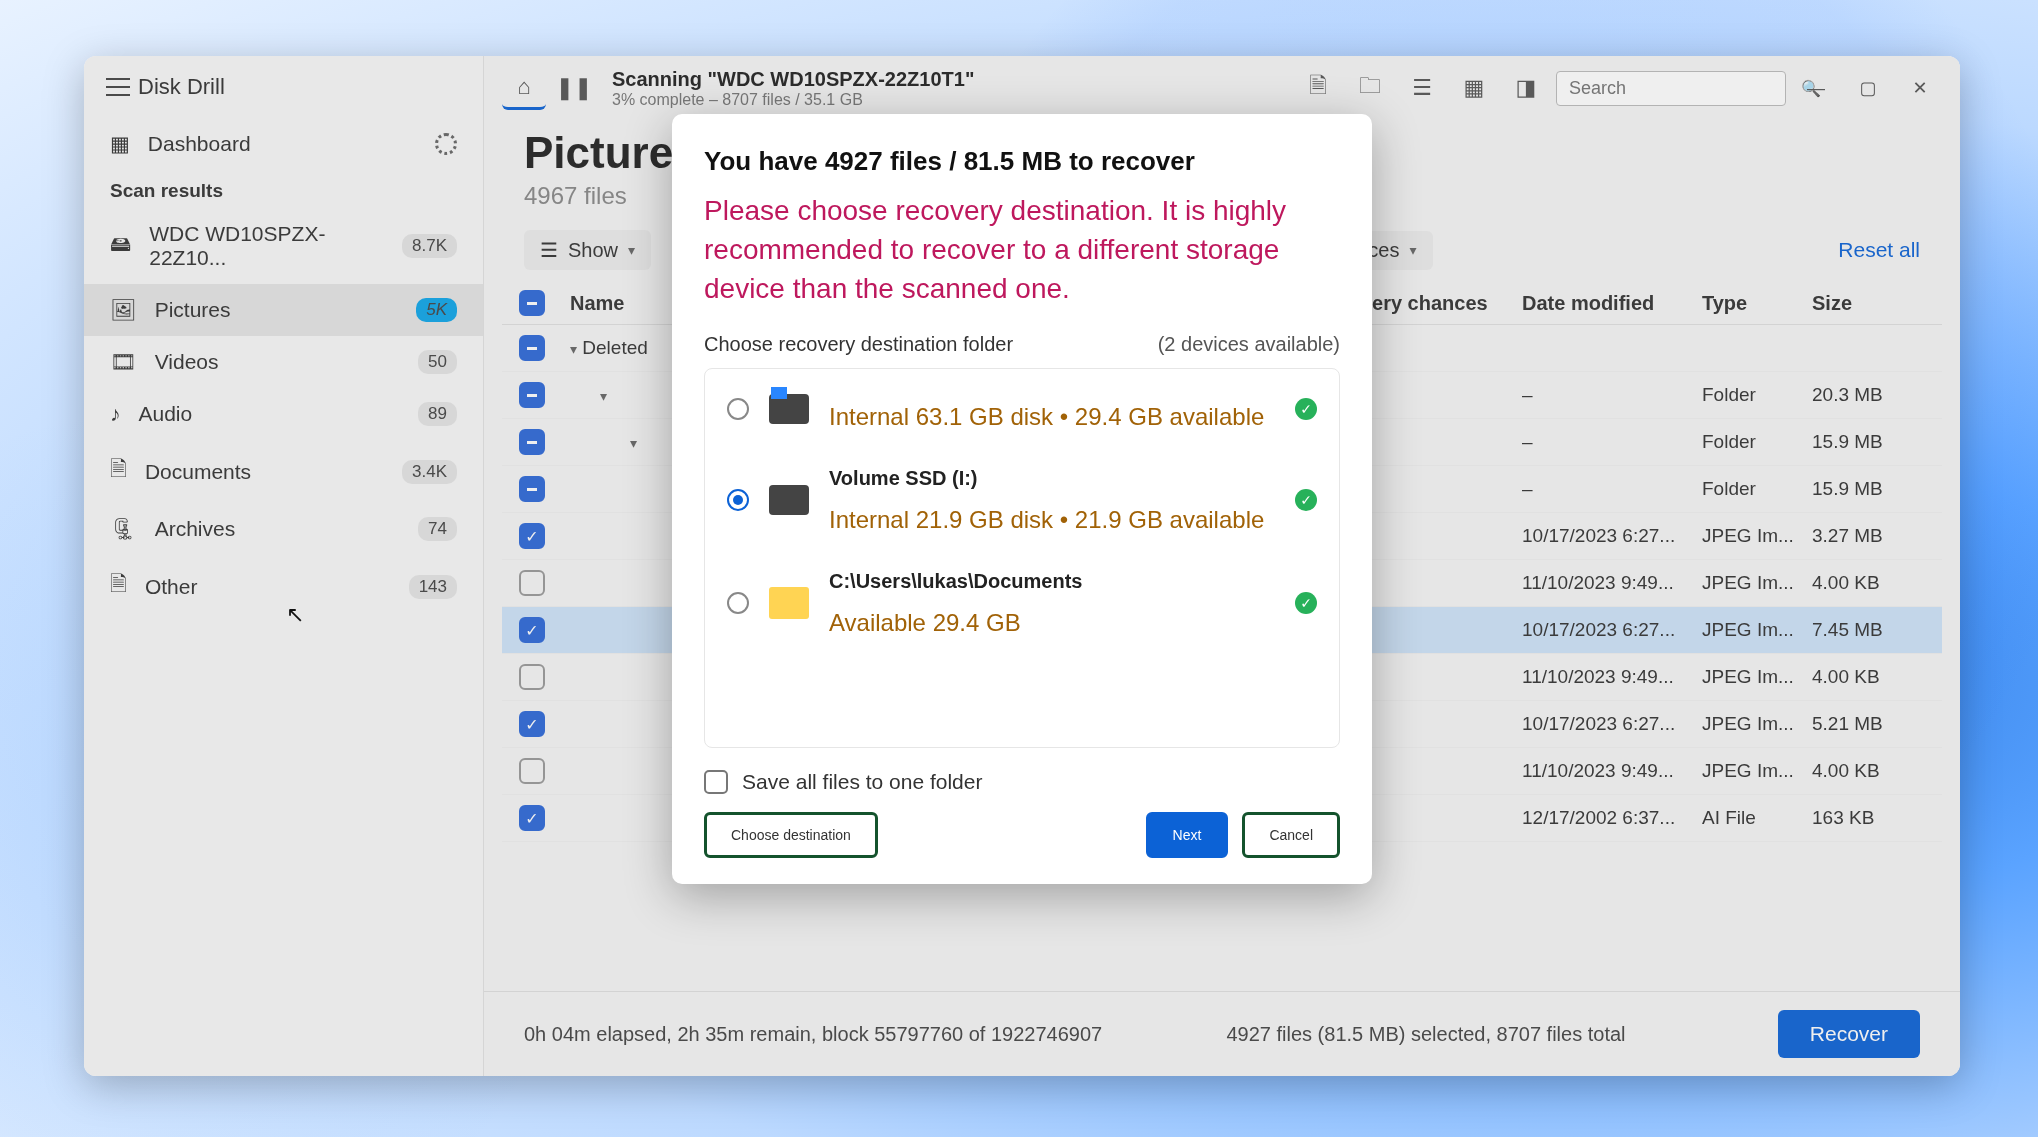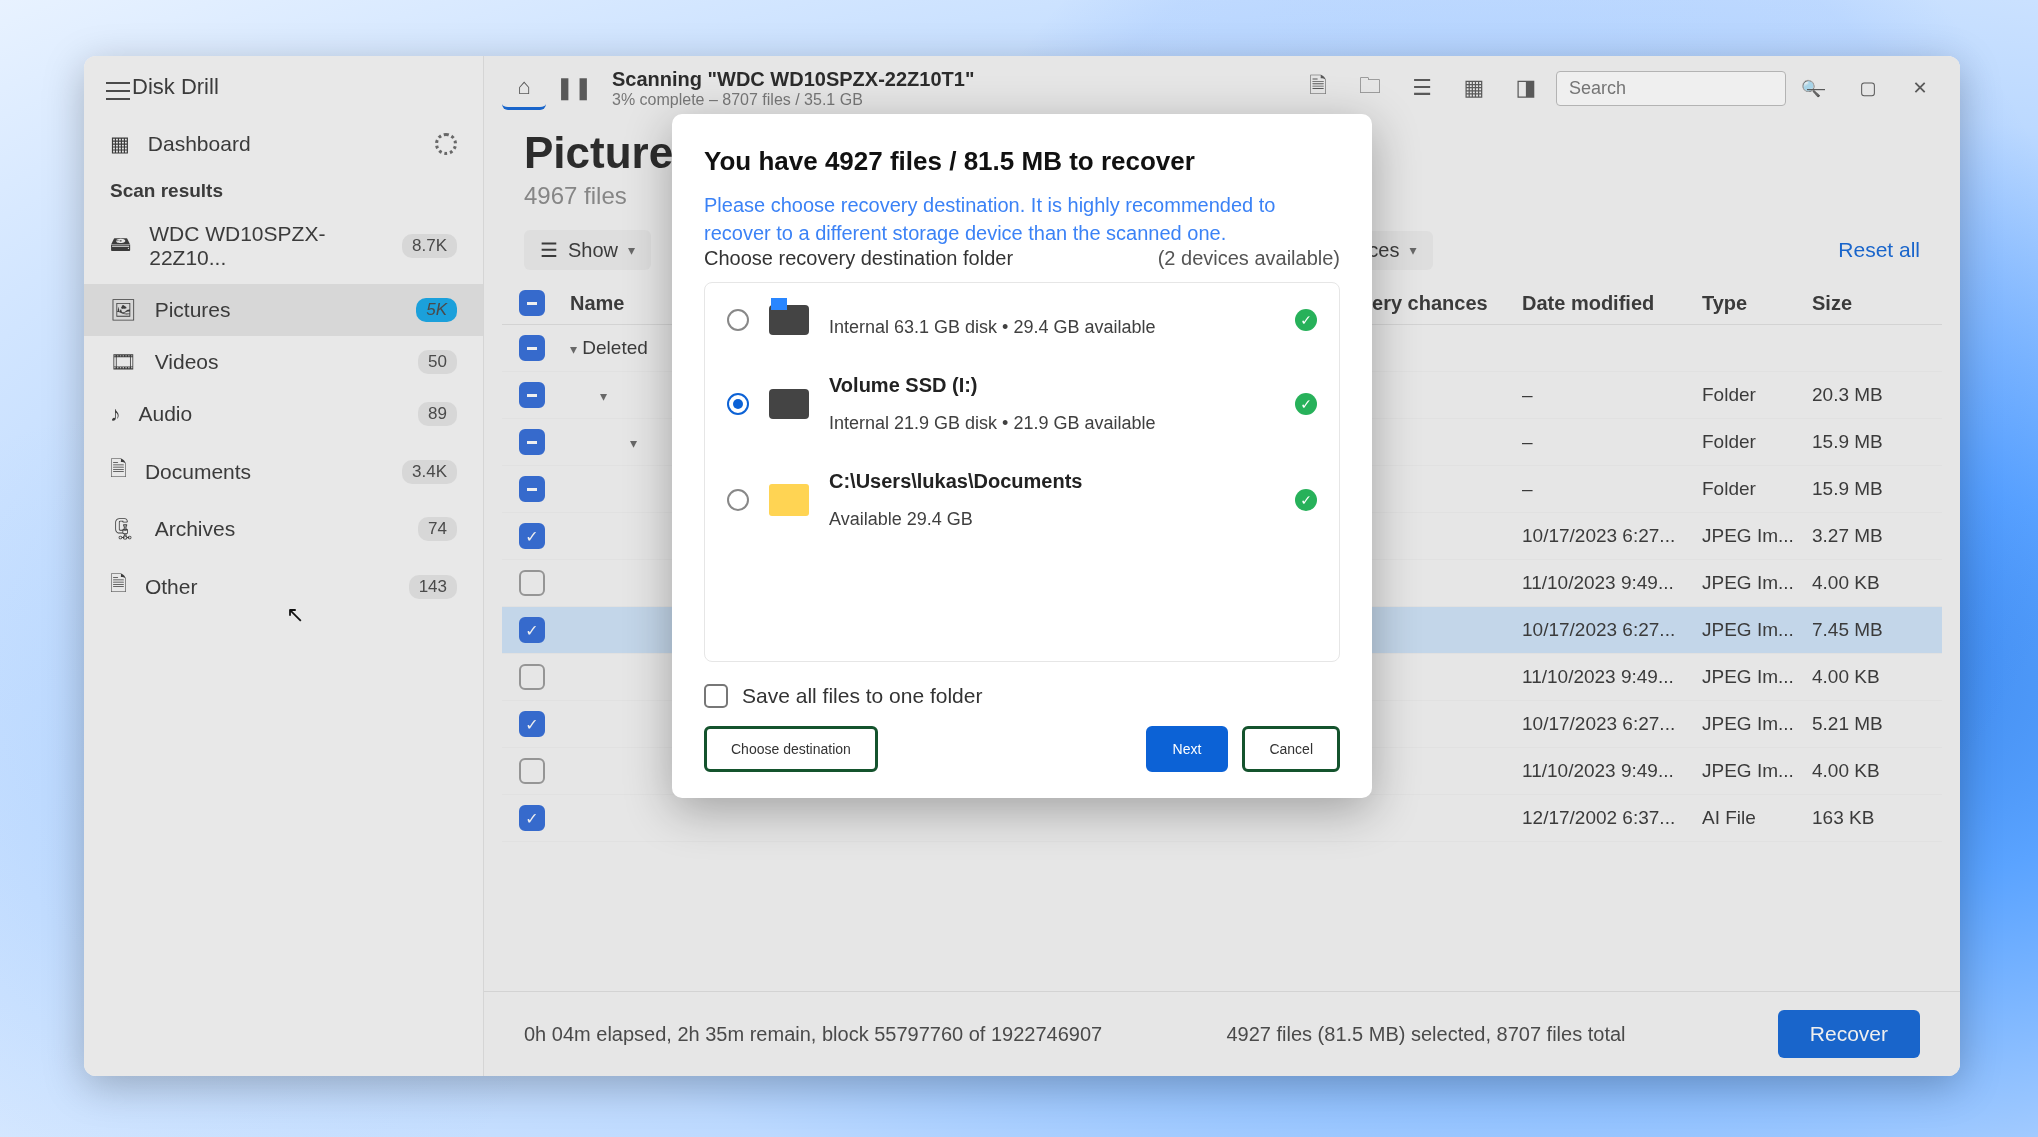--- a/index.html
+++ b/index.html
@@ -15,21 +15,21 @@
 
   .window {
     position:absolute; left:84px; top:56px; width:1876px; height:1020px;
     background:#f5f5f5; border-radius:12px; box-shadow:0 10px 40px rgba(0,0,0,.25);
     display:flex; overflow:hidden;
   }
   .sidebar {
     width:400px; background:#f7f7f7; border-right:1px solid #e2e2e2;
     display:flex; flex-direction:column; padding:18px 0 0;
   }
-  .side-head { display:flex; align-items:flex-end; gap:2px; padding:0 22px 18px; }
+  .side-head { display:flex; align-items:center; gap:8px; padding:0 22px 18px; }
   .hamburger { width:24px;height:18px;display:flex;flex-direction:column;justify-content:space-between;cursor:pointer;}
   .hamburger span{height:2px;background:#444;}
   .app-title{font-size:22px;color:#333;}
   .nav-item{display:flex;align-items:center;gap:18px;padding:14px 26px;font-size:21px;color:#333;cursor:pointer;}
   .nav-item.active{background:#e4e4e4;}
   .nav-label{flex:1;text-align:left;}
   .badge{background:#e4e4e4;border-radius:10px;padding:2px 10px;font-size:17px;color:#444;}
   .active .badge{background:#0ea5e9;font-style:italic;}
   .section-label{padding:10px 26px 6px;font-size:19px;font-weight:600;color:#333;}
   .spinner{width:22px;height:22px;border:3px dotted #666;border-radius:50%;animation:spin 1.4s linear infinite;margin-left:auto}
@@ -73,34 +73,34 @@
   .cb.emp{border-color:#999;}
   .exp{width:28px;text-align:center;color:#666;cursor:pointer;font-size:14px;}
 
   .statusbar{display:flex;align-items:center;padding:18px 40px;border-top:1px solid #e0e0e0;font-size:20px;color:#444;}
   .recoverbtn{margin-left:auto;background:#0c62d6;color:#fff;padding:12px 32px;border-radius:6px;font-size:21px;cursor:pointer;}
 
   
   .modal-overlay{position:absolute;inset:0;background:rgba(120,120,120,.12);display:flex;align-items:flex-start;justify-content:center;}
   .modal{margin-top:58px;width:700px;background:#fff;border-radius:10px;box-shadow:0 12px 48px rgba(0,0,0,.3);padding:32px 32px 26px;display:flex;flex-direction:column;}
   .modal h2{font-size:26px;font-weight:700;color:#111;margin-bottom:14px;}
-  .modal-desc{font-size:20px;color:#3b82f6;line-height:1.4;}
+  .modal-desc{font-size:28px;color:#be185d;line-height:1.4;margin-bottom:24px;}
   .dest-head{display:flex;align-items:center;font-size:20px;color:#333;margin-bottom:12px;}
   .dest-head-r{margin-left:auto;color:#555;}
   .dest-list{border:1px solid #e6e6e6;border-radius:8px;min-height:380px;}
   .dest{display:flex;align-items:center;gap:20px;padding:18px 22px;}
   .radio{width:22px;height:22px;border:2px solid #888;border-radius:50%;display:flex;align-items:center;justify-content:center;}
   .radio.on{border-color:#0c62d6;}
   .radio.on::after{content:"";width:10px;height:10px;background:#0c62d6;border-radius:50%;}
   .dicon{width:40px;height:30px;background:#444;border-radius:4px;position:relative;}
   .dicon.c::before{content:"";position:absolute;top:-7px;left:2px;width:16px;height:12px;background:linear-gradient(#2986ff,#2986ff);}
   .dicon.folder{background:#ffd453;border-radius:3px;height:32px;}
   .dinfo{flex:1;}
   .dname{font-size:20px;font-weight:600;color:#222;}
-  .dsub{font-size:18px;color:#404040;margin-top:16px;}
+  .dsub{font-size:24px;color:#a16207;margin-top:16px;}
   .okmark{width:22px;height:22px;background:#27b15a;border-radius:50%;display:flex;align-items:center;justify-content:center;color:#fff;font-size:14px;}
   .okmark::after{content:"✓";}
   .savecheck{display:flex;align-items:center;gap:14px;margin:22px 0 18px;font-size:21px;color:#333;}
   .sq{width:24px;height:24px;border:2px solid #777;border-radius:5px;}
   .modal-btns{display:flex;gap:14px;}
   .mbtn{padding:12px 24px;border-radius:6px;font-size:14px;cursor:pointer;border:3px solid #14532d;background:#fff;color:#333;}
   .mbtn.primary{background:#0c62d6;color:#fff;border-color:#0c62d6;margin-left:auto;}
   .cursor{position:absolute;font-size:22px;color:#111;transform:translate(-4px,-2px);}
 </style>
 </head>

